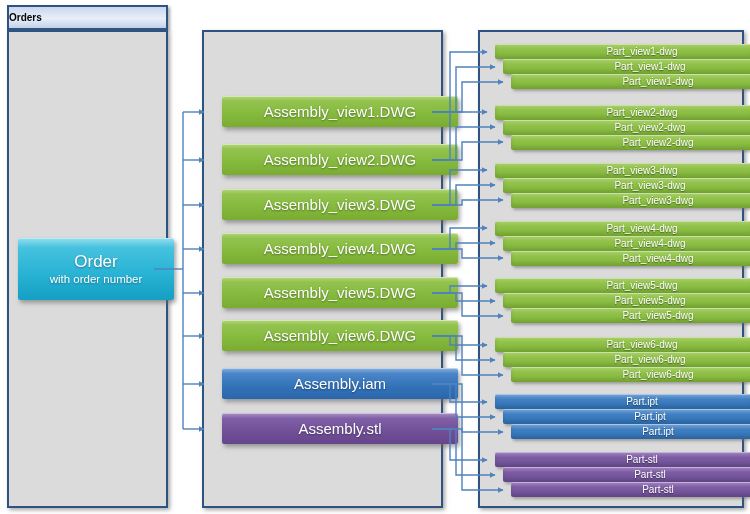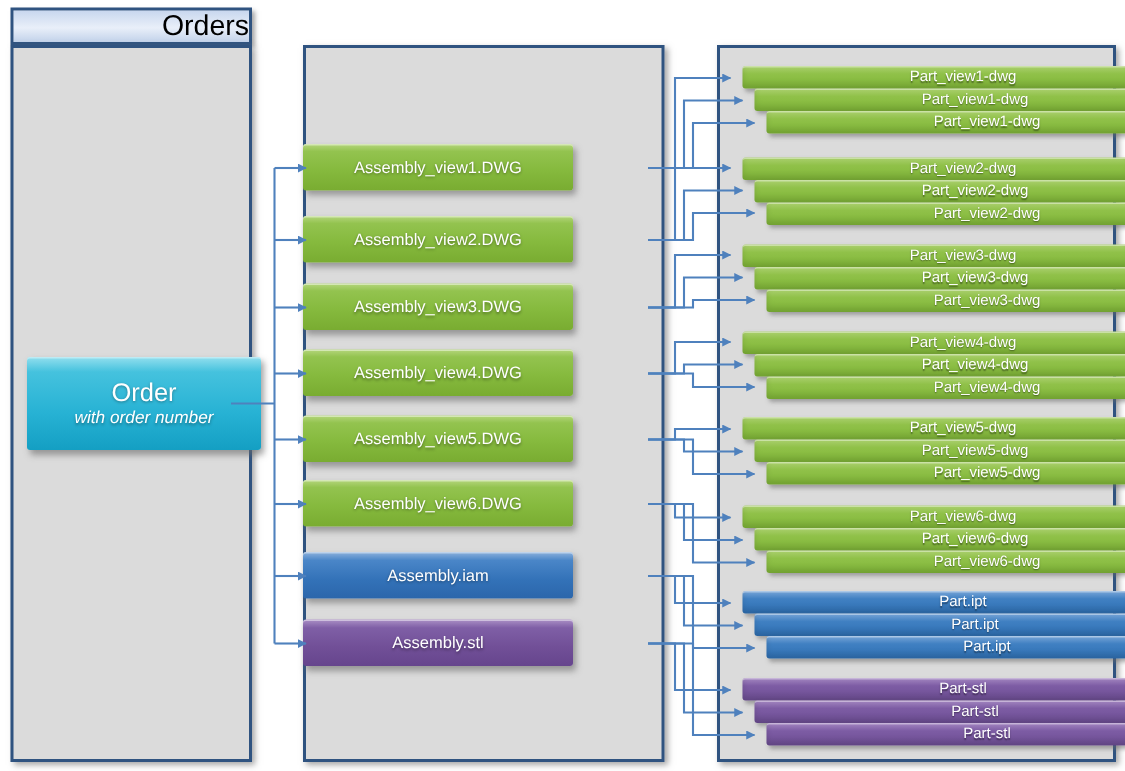--- a/index.html
+++ b/index.html
@@ -4,47 +4,48 @@
 <style>
   html,body{margin:0;padding:0;background:#fff;}
   .stage{
     position:relative;width:750px;height:514px;background:#fff;overflow:hidden;
     font-family:"Liberation Sans",sans-serif;
   }
   
   .panel-header{
     position:absolute;top:5px;height:21px;border:2px solid #2f5380;
     background:linear-gradient(to bottom,#c8d7ee 0%,#e9eff9 55%,#c2d2ea 100%);
-    text-align:right;font-size:19px;line-height:21px;color:#000;
+    text-align:left;font-size:10px;line-height:21px;color:#000;
     box-shadow:2px 2px 3px rgba(120,120,120,.65);
+    font-weight:bold;
   }
   .panel-body{
     position:absolute;top:30px;height:474px;border:2px solid #2f5380;
     background:#dbdbdb;box-shadow:2px 2px 4px rgba(120,120,120,.65);
   }
   
   .box{
-    position:absolute;width:180px;height:31px;left:202px;border-radius:2px;
-    color:#fff;font-size:11px;display:flex;align-items:center;justify-content:center;
+    position:absolute;width:236px;height:31px;left:222px;border-radius:2px;
+    color:#fff;font-size:15px;display:flex;align-items:center;justify-content:center;
     text-shadow:0 1px 2px rgba(0,0,0,.4);
     box-shadow:2px 3px 4px rgba(105,105,105,.6), inset 0 1px 0 rgba(255,255,255,.45);
   }
   .green{background:linear-gradient(to bottom,#b5d67d 0%,#93c34f 16%,#86ba3e 55%,#79ac31 100%);}
   .blue{background:linear-gradient(to bottom,#8db1dc 0%,#4a86c8 18%,#3372b8 60%,#2b66ab 100%);}
   .purple{background:linear-gradient(to bottom,#ab90c6 0%,#7f5fa6 18%,#714f97 60%,#66458d 100%);}
   .teal{background:linear-gradient(to bottom,#93dfee 0%,#45c2de 16%,#27b2d4 60%,#149fc3 100%);}
   
   .order-box{
     position:absolute;left:18px;top:238px;width:156px;height:62px;border-radius:2px;
     color:#fff;display:flex;flex-direction:column;align-items:center;justify-content:center;
     text-shadow:0 1px 2px rgba(0,0,0,.35);
     box-shadow:2px 3px 4px rgba(105,105,105,.6), inset 0 1px 0 rgba(255,255,255,.4);
   }
   .order-title{font-size:17px;line-height:20px;}
-  .order-sub{font-size:11.5px;line-height:14px;font-style:italic;}
+  .order-sub{font-size:11.5px;line-height:14px;}
   
   .bar{
     position:absolute;width:222px;height:15px;border-radius:2px;
     color:#fff;font-size:10px;line-height:15px;text-align:center;
     text-shadow:0 1px 1px rgba(0,0,0,.45);
     box-shadow:2px 2px 3px rgba(105,105,105,.55), inset 0 1px 0 rgba(255,255,255,.4), inset 0 -3px 4px rgba(0,0,0,.12);
     padding-left:36px;
   }
   .bar.green{background:linear-gradient(to bottom,#abd06f 0%,#90c149 35%,#80b638 100%);}
   .bar.blue{background:linear-gradient(to bottom,#79a6d8 0%,#4080c2 35%,#2f70b4 100%);}

